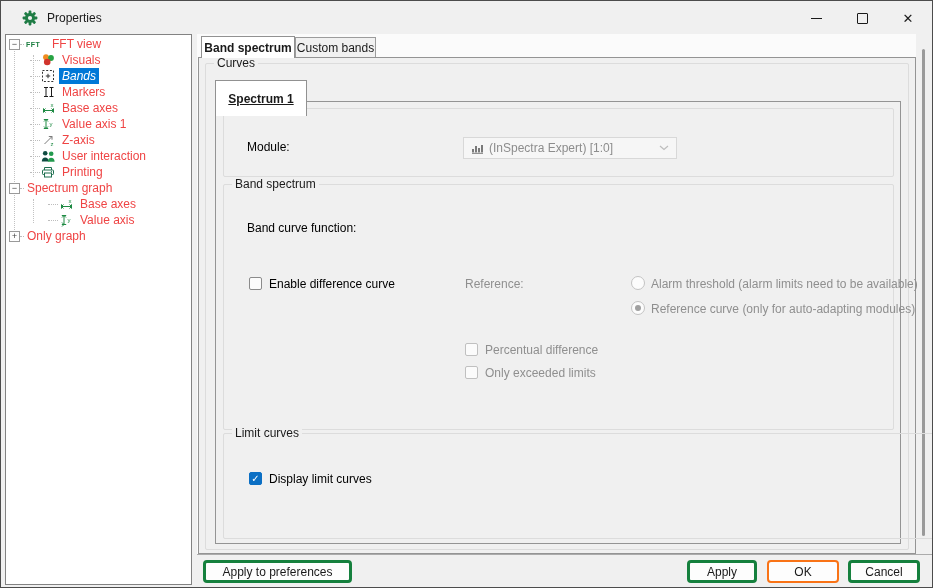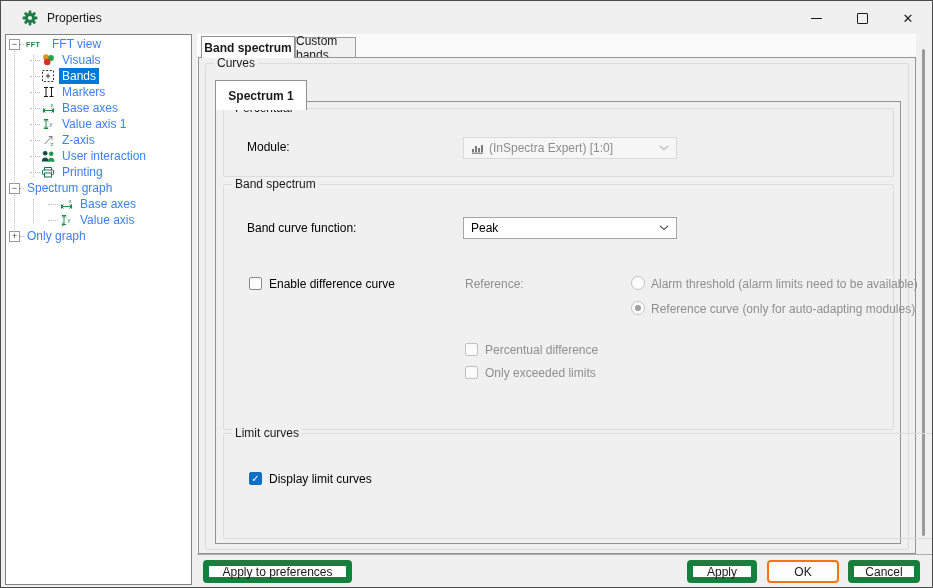--- a/index.html
+++ b/index.html
@@ -22,34 +22,34 @@
     background:#fff;border:1px solid #828282;overflow:hidden;padding-top:1px;}
   .trow{height:16px;display:flex;align-items:center;white-space:nowrap;position:relative;font-size:12px;}
   .trow.lvl0{padding-left:3px;}
   .trow.lvl1{padding-left:24px;}
   .expbox{width:9px;height:9px;box-sizing:content-box;border:1px solid #9a9a9a;background:#fff;
     display:flex;align-items:center;justify-content:center;font-size:9px;line-height:9px;color:#444;flex:0 0 auto;}
   .stub{width:4px;height:0;border-top:1px dotted #bdbdbd;flex:0 0 auto;}
   .stub.c{width:10px;}
   .ticon{width:16px;height:14px;display:flex;align-items:center;justify-content:center;margin:0 3px 0 0;flex:0 0 auto;}
   .ticon.fft{font-size:7px;font-weight:bold;color:#1a7d3f;letter-spacing:0.5px;width:20px;justify-content:flex-start;margin-left:2px;}
-  .tlabel{padding:1px 3px;color:#3b82f6;}
-  .tlabel.sel{background:#0078d7;color:#fff;}
+  .tlabel{padding:1px 3px;color:#ef4444;}
+  .tlabel.sel{background:#0078d7;color:#fff;font-style:italic;}
   .guide{position:absolute;width:0;border-left:1px dotted #c2c2c2;}
   
   .rightpane{position:absolute;left:196px;top:33px;width:735px;height:551px;background:#fbfbfb;}
   .tab{position:absolute;box-sizing:border-box;display:flex;align-items:center;justify-content:center;font-size:12px;}
   .tab.active{background:#fff;border:1px solid #919191;border-bottom:none;font-weight:bold;z-index:3;}
   .tab.inactive{background:#f1f1f1;border:1px solid #9c9c9c;border-bottom:none;z-index:1;}
   .tabpage{position:absolute;box-sizing:border-box;background:#f0f0f0;border:1px solid #949494;z-index:2;}
   .scrolltrack{position:absolute;left:719px;top:0;width:16px;height:520px;background:#f0f0f0;}
   .scrollthumb{position:absolute;left:6px;top:15px;width:3px;height:487px;background:#9a9a9a;border-radius:2px;}
   .divider{position:absolute;left:0;top:520px;width:735px;height:1px;background:#ababab;}
   .footer{position:absolute;left:0;top:521px;width:735px;height:30px;background:#f0f0f0;}
-  .btn{position:absolute;top:5px;height:23px;box-sizing:border-box;background:#fdfdfd;border:6px solid #15803d;
+  .btn{position:absolute;top:5px;height:23px;box-sizing:border-box;background:#fdfdfd;border:3px solid #15803d;
     border-radius:4px;display:flex;align-items:center;justify-content:center;font-size:12px;color:#1a1a1a;
     font-family:inherit;padding:0;}
   .btn.ok{border:2px solid #f97316;}
   
   .group{position:absolute;box-sizing:border-box;border:1px solid #dcdcdc;border-radius:2px;}
   .group>.legend{position:absolute;top:-8px;left:8px;background:#f0f0f0;padding:0 3px;font-size:12px;color:#1a1a1a;line-height:14px;}
   .lbl{position:absolute;font-size:12px;line-height:14px;color:#000;white-space:nowrap;}
   .lbl.dis{color:#8f8f8f;}
   .combo{position:absolute;height:22px;box-sizing:border-box;display:flex;align-items:center;
     padding:0 7px;gap:5px;font-size:12px;white-space:nowrap;}
@@ -252,30 +252,30 @@
       <span class="stub"></span>
       <span class="tlabel">Only graph</span>
     </div>
   </div>
 
   <div class="rightpane">
 
     <div class="tab active" style="left:4px;top:2px;width:94px;height:22px;">
       <span>Band spectrum</span>
     </div>
-    <div class="tab inactive" style="left:98px;top:3px;width:61px;height:20px;">
+    <div class="tab inactive" style="left:98px;top:3px;width:81px;height:20px;">
       <span>Custom bands</span>
     </div>
 
     <div class="tabpage" style="left:1px;top:23px;width:718px;height:497px;">
 
       <div class="group" style="left:6px;top:5px;width:704px;height:487px;">
         <span class="legend">Curves</span>
 
-        <div class="tab active" style="left:9px;top:16px;width:92px;height:30px;">
+        <div class="tab active" style="left:9px;top:16px;width:92px;height:36px;text-decoration:underline;">
           <span>Spectrum 1</span>
         </div>
         <div class="tabpage" style="left:9px;top:37px;width:686px;height:443px;">
 
           <div class="group" style="left:7px;top:6px;width:671px;height:69px;">
             <span class="legend">Percentual</span>
             <span class="lbl" style="left:23px;top:31px;">Module:</span>
             <div class="combo disabled" style="left:239px;top:28px;width:214px;">
               <span style="display:flex;">
                 <svg width="13" height="11">
@@ -294,28 +294,20 @@
                     <path d="M1 1l4 3.5L9 1" stroke="#bdbdbd" fill="none" stroke-width="1.2"></path>
                   </svg>
               </span>
             </div>
           </div>
 
           <div class="group" style="left:7px;top:82px;width:671px;height:246px;">
             <span class="legend">Band spectrum</span>
 
             <span class="lbl" style="left:23px;top:36px;">Band curve function:</span>
-            <div class="combo enabled" style="left:239px;top:32px;width:214px;">
-              <span>Peak</span>
-              <span class="chev">
-                <svg width="10" height="6">
-                    <path d="M1 1l4 3.5L9 1" stroke="#5a5a5a" fill="none" stroke-width="1.2"></path>
-                  </svg>
-              </span>
-            </div>
 
             <span class="cb" style="left:25px;top:92px;"></span>
             <span class="lbl" style="left:45px;top:92px;">Enable difference curve</span>
 
             <span class="lbl dis" style="left:241px;top:92px;">Reference:</span>
 
             <span class="radio" style="left:407px;top:91px;"></span>
             <span class="lbl dis" style="left:427px;top:92px;">Alarm threshold (alarm limits need to be available)</span>
 
             <span class="radio sel" style="left:407px;top:116px;"></span>

